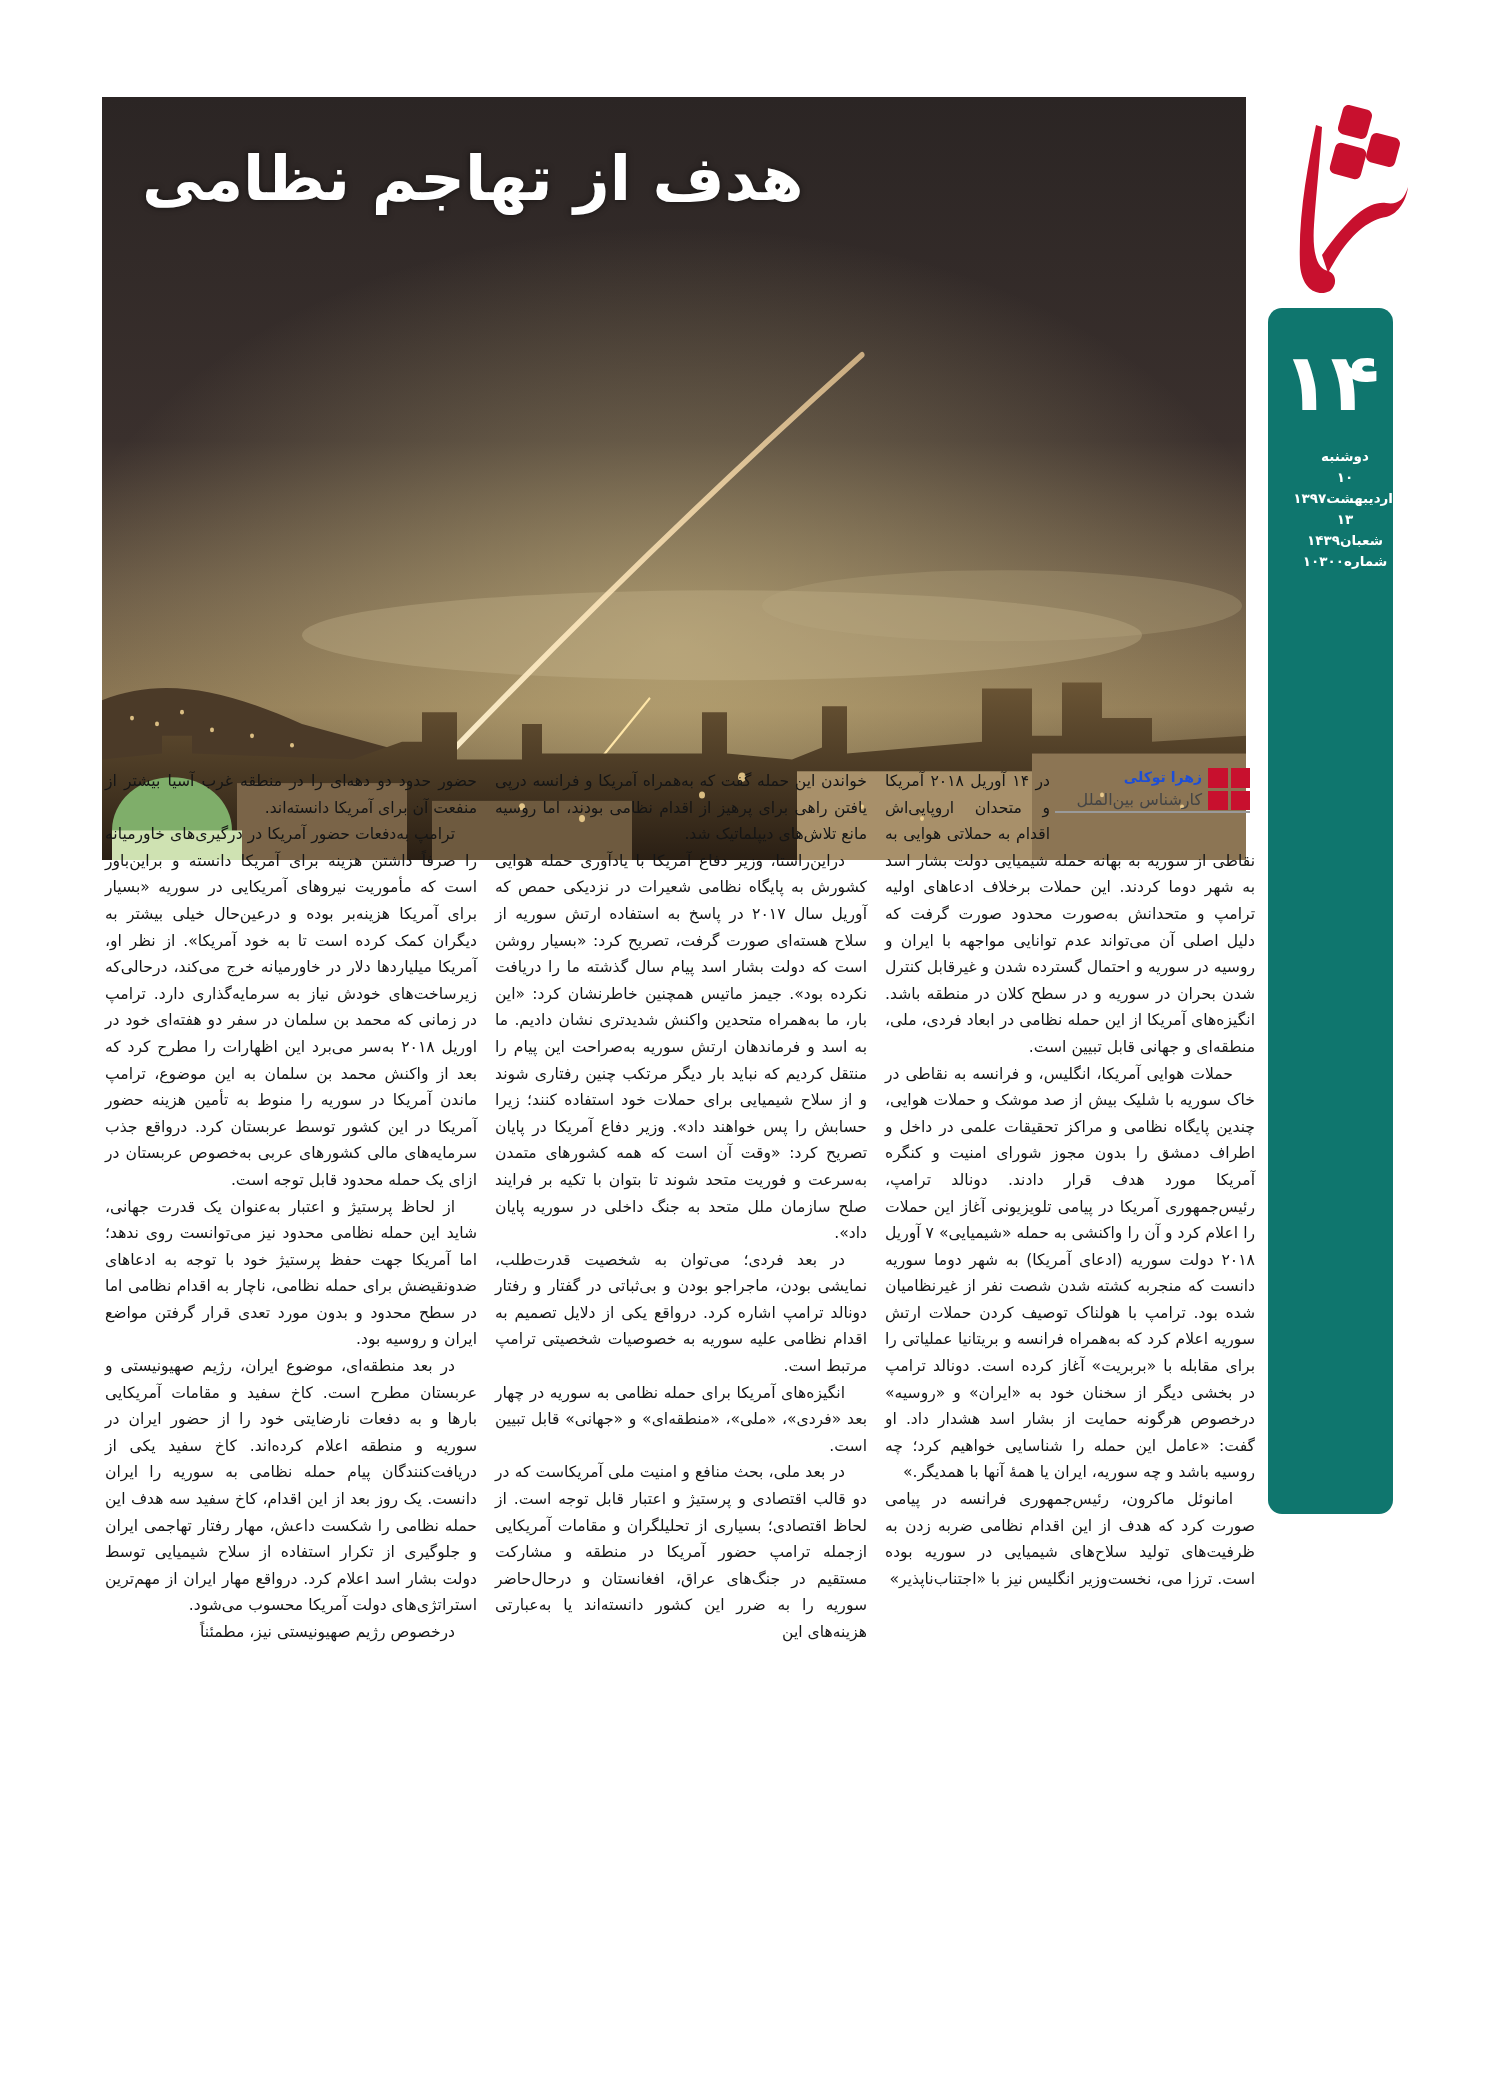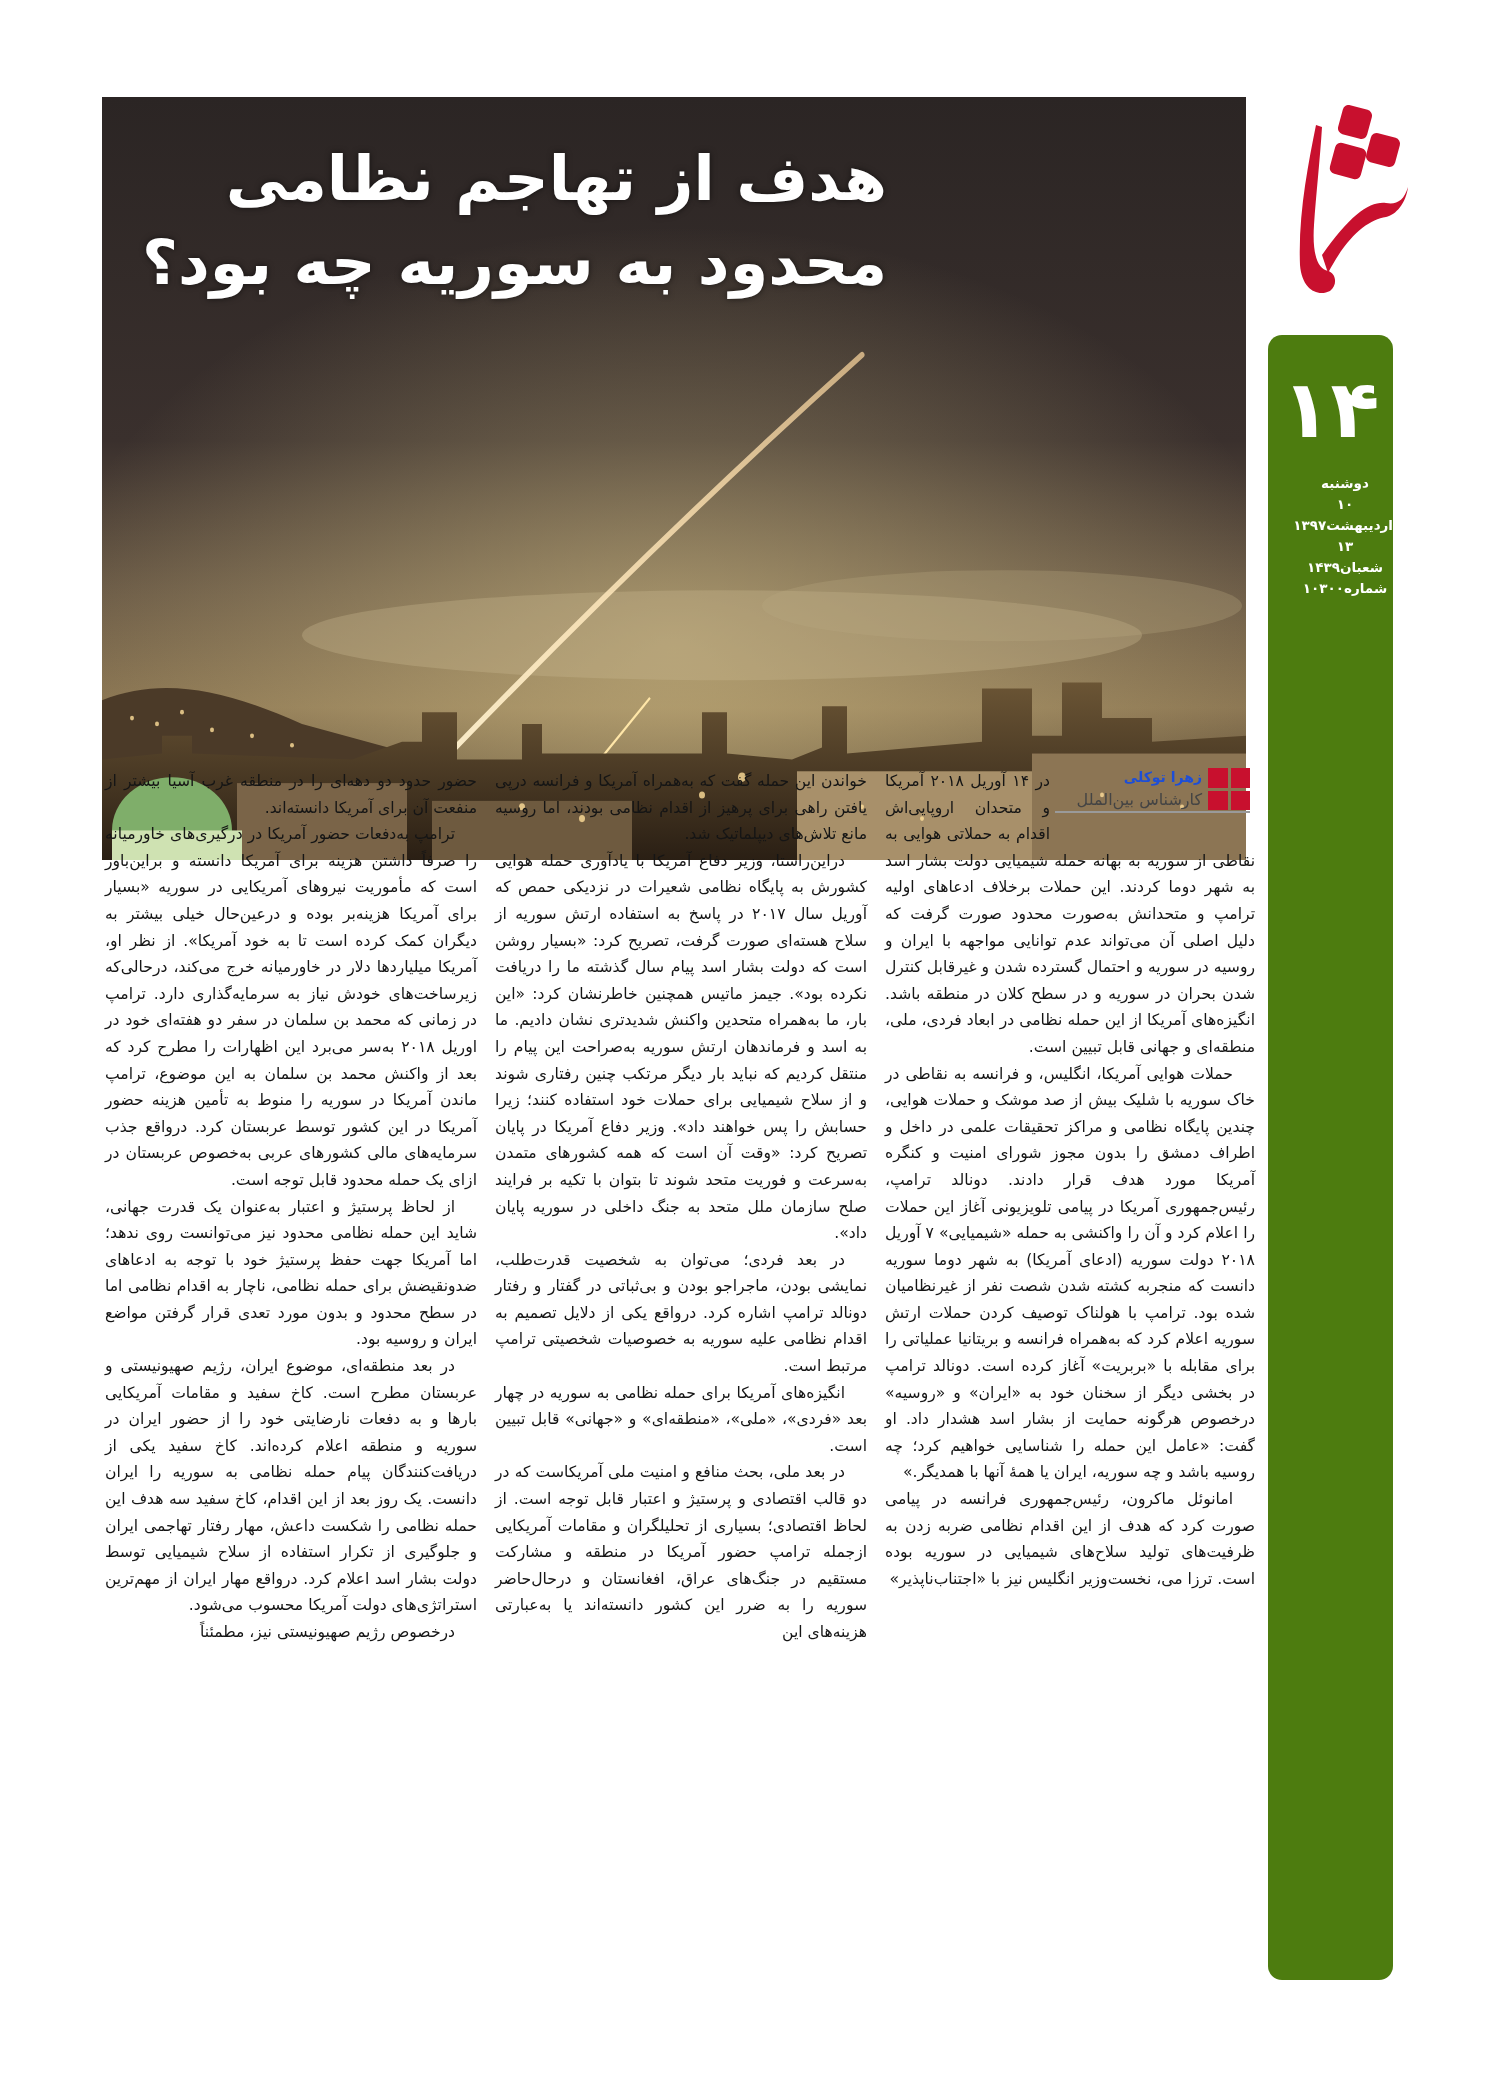--- a/index.html
+++ b/index.html
@@ -1,22 +1,22 @@
 <!DOCTYPE html>
 <html><head>
 <meta charset="utf-8">
 <style>
   html, body { margin:0; padding:0; background:#ffffff; }
   body { width:1500px; height:2081px; position:relative; overflow:hidden;
          font-family:"DejaVu Sans", sans-serif; color:#1a1a1a; }
 
   
   .logo { position:absolute; left:1278px; top:105px; width:140px; height:200px; }
-  .sidebar { position:absolute; left:1268px; top:308px; width:125px; height:1645px;
-             background:#4d7c0f; border-radius:14px;margin-top:27px; }
+  .sidebar { position:absolute; left:1268px; top:308px; width:125px; height:1206px;
+             background:#0f766e; border-radius:14px; }
   .page-number { position:absolute; top:30px; left:0; right:0; text-align:center;
                  color:#fff; font-family:"DejaVu Sans", sans-serif; font-weight:bold;
                  font-size:80px; line-height:90px; direction:rtl; }
   .date-lines { position:absolute; top:138px; left:0; right:0; text-align:center; direction:rtl;
                 color:#fff; font-weight:bold; font-size:13.5px; line-height:21px;padding-left:29px; }
 
   
   .hero { position:absolute; left:102px; top:97px; width:1144px; height:763px; overflow:hidden;
           background:#2a2322; }
   .hero svg { position:absolute; left:0; top:0; width:100%; height:100%; }
@@ -129,21 +129,20 @@
         <circle cx="600" cy="590" r="3"></circle>
       <circle cx="760" cy="600" r="2"></circle>
         <circle cx="820" cy="610" r="2"></circle>
         <circle cx="1000" cy="590" r="2"></circle>
       <circle cx="1080" cy="600" r="2"></circle>
         <circle cx="640" cy="575" r="4"></circle>
     </g>
   </svg>
   <div class="headline">
     <div>هدف از تهاجم نظامی</div>
-    <div>محدود به سوریه چه بود؟</div>
   </div>
 </div>
 
 <div class="byline">
   <div class="byline-squares">
     <span></span>
       <span></span>
       <span></span>
       <span></span>
   </div>

